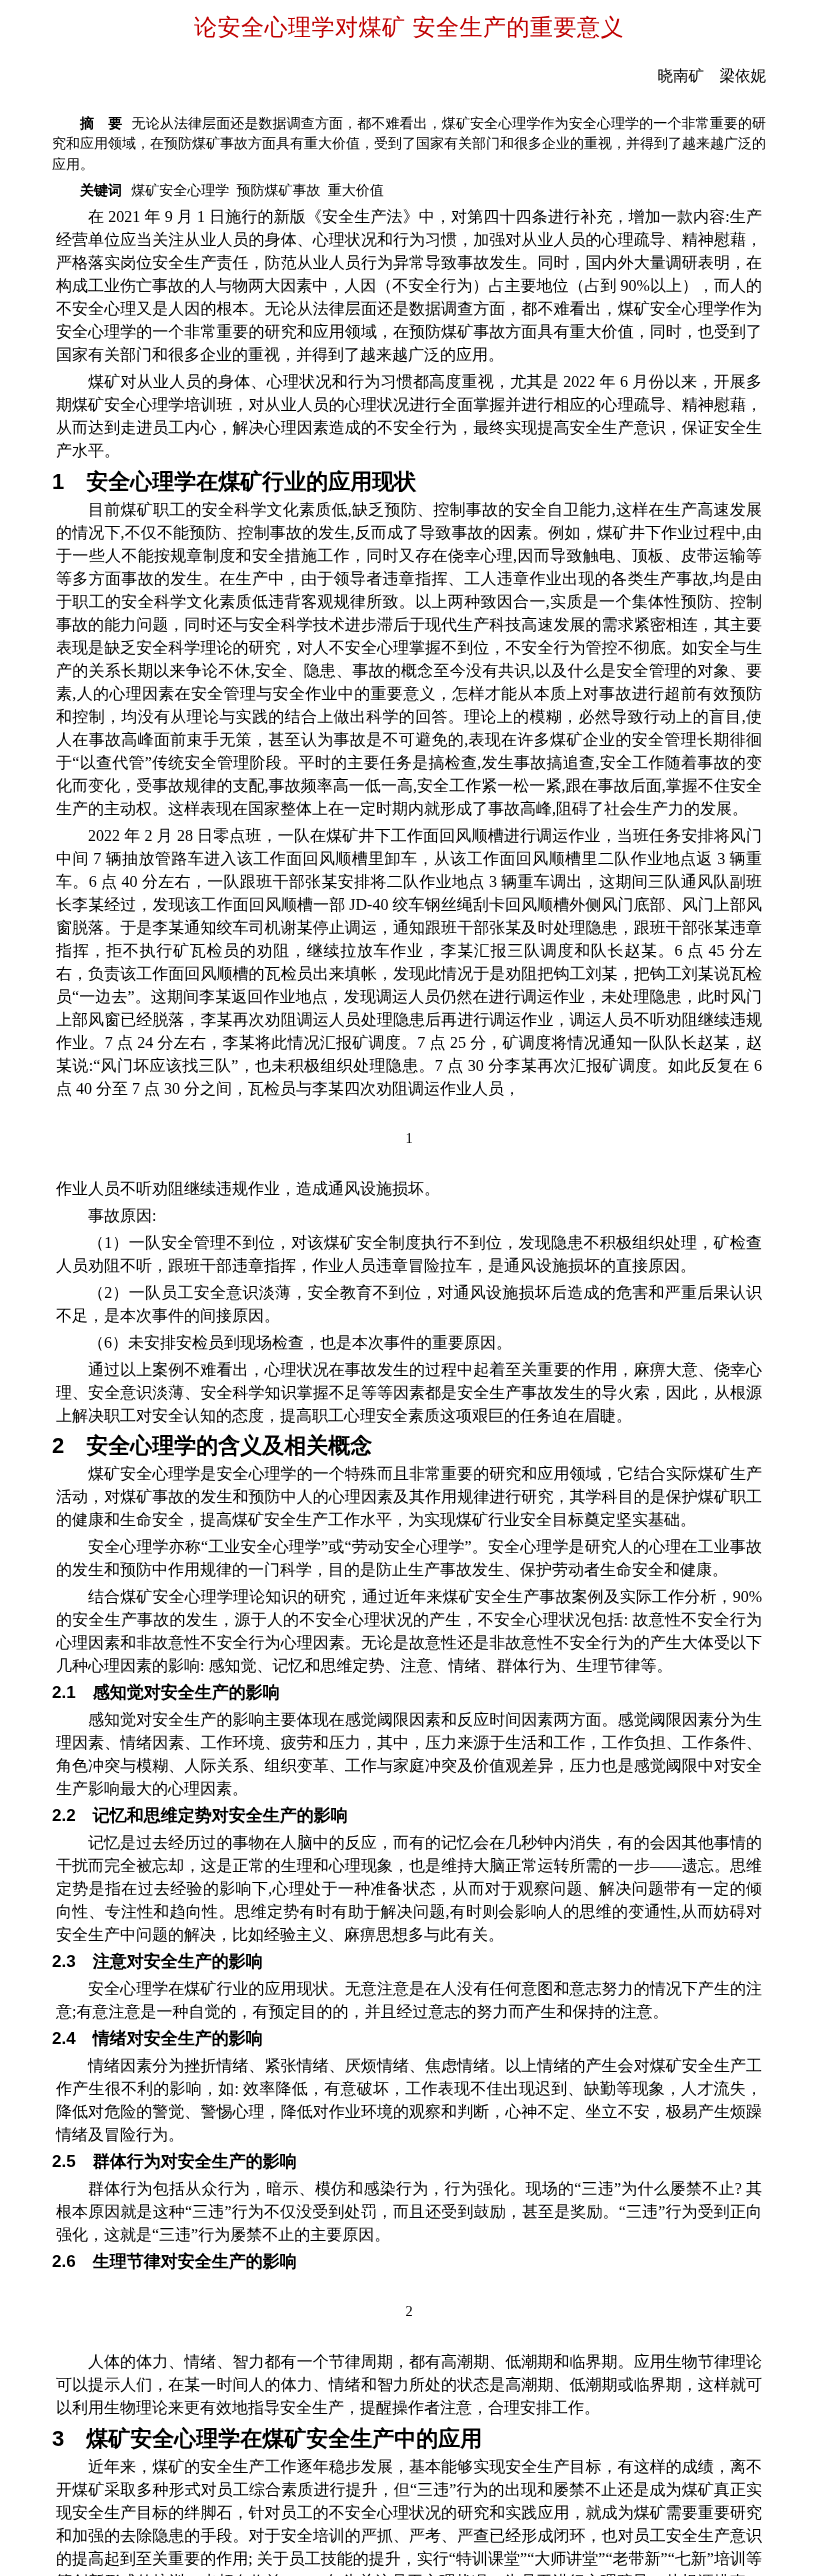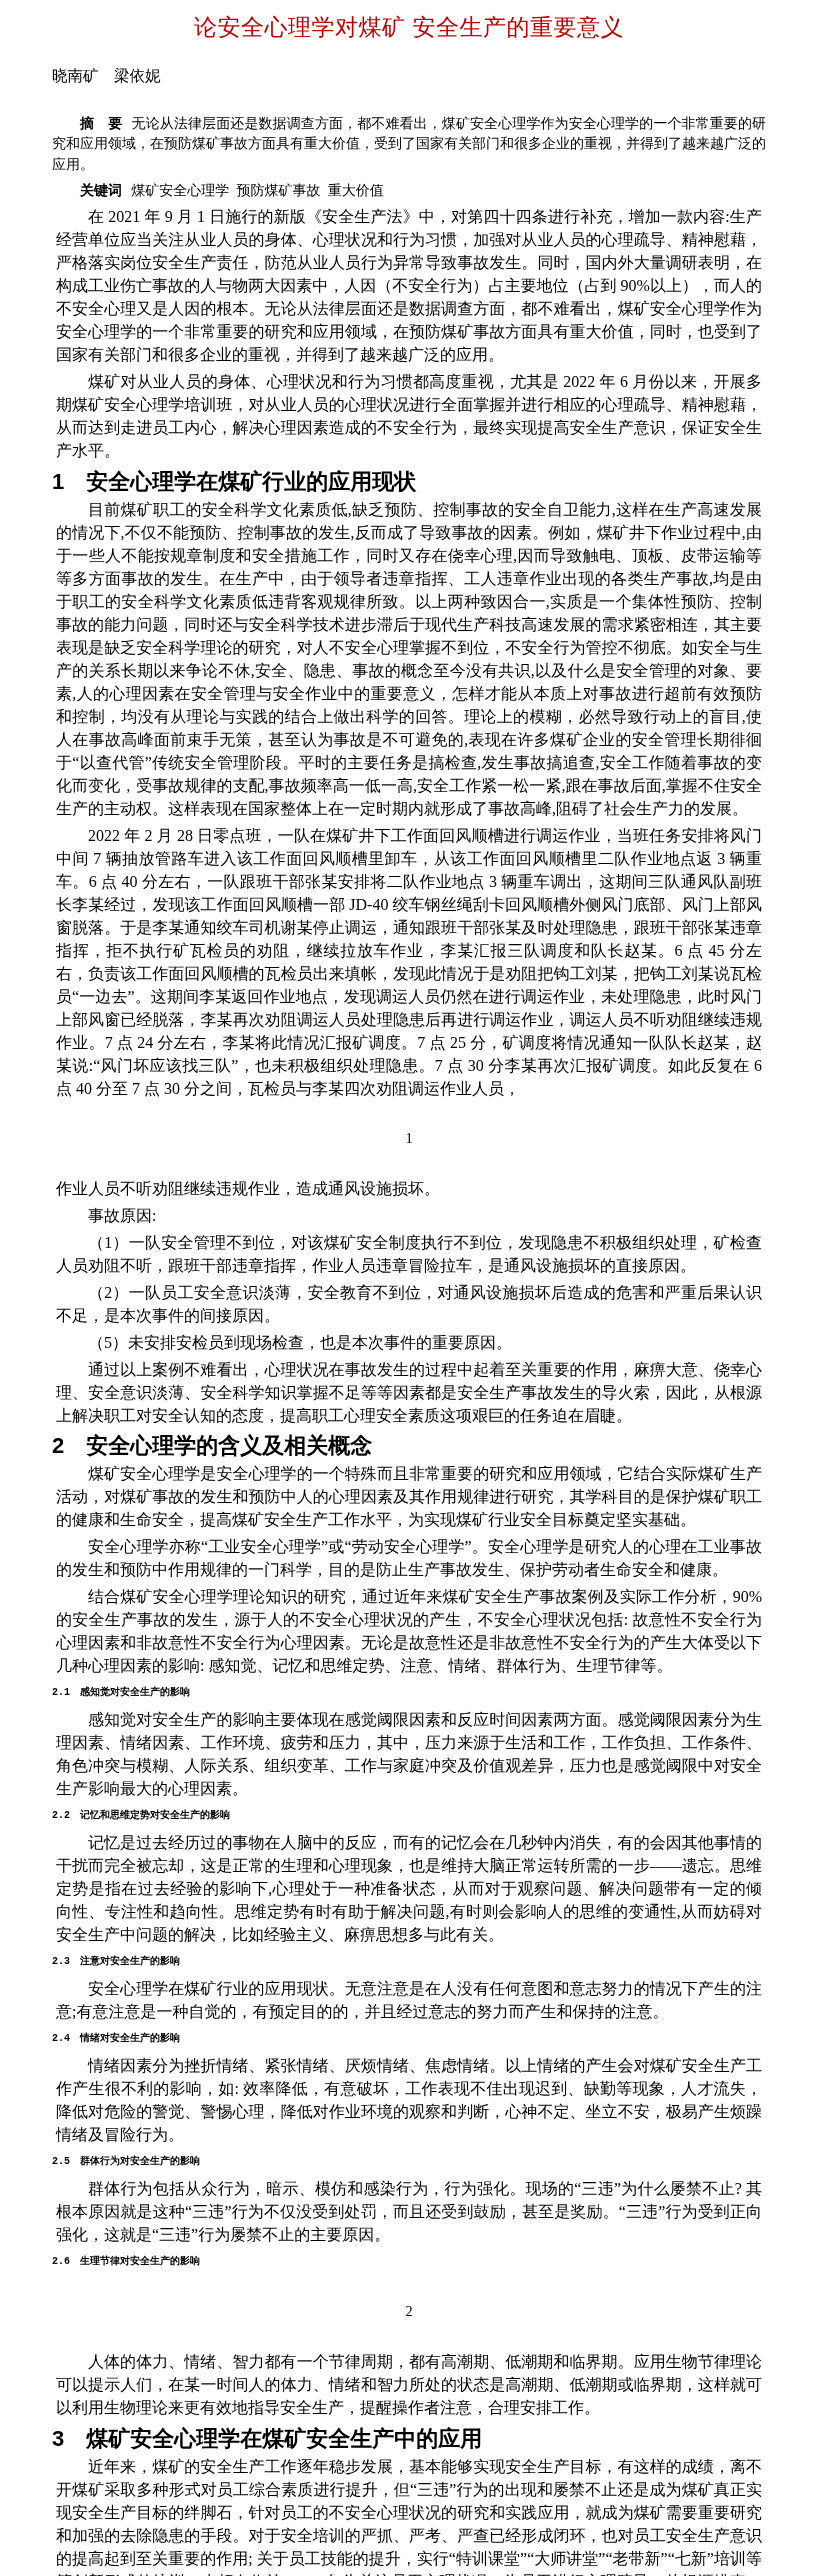--- a/index.html
+++ b/index.html
@@ -16,21 +16,21 @@
     color:#c00000;
     font-family:"Liberation Sans","DejaVu Sans",sans-serif;
     font-weight:normal;
     font-size:23px;
     line-height:30px;
     text-align:center;
     letter-spacing:0.5px;
     margin:3.1px 0 0 0;
   }
   .authors{
-    text-align:left;
+    text-align:right;
     font-size:15.5px;
     line-height:18.5px;
     margin-top:25px;
   }
   .abstract{
     margin-top:27px;
     font-size:14px;
     line-height:20.6px;
     text-align:justify;
     text-indent:2em;
@@ -57,23 +57,23 @@
   }
   .blk-pc{text-indent:0;}
   .blk-h1{
     font-family:"Liberation Sans","DejaVu Sans",sans-serif;
     font-weight:bold;
     font-size:22px;
     line-height:25px;
     margin:6.2px 0 4.1px 0;
   }
   .blk-h2{
-    font-family:Liberation Mono, monospace;
+    font-family:Liberation Sans, sans-serif;
     font-weight:bold;
-    font-size:10px;
+    font-size:17px;
     line-height:23px;
     margin:4.1px 0 2.1px 0;
   }
   .blk-pg{
     font-size:14.4px;
     text-align:center;
     text-indent:0;
     margin:30px 0 30px 0;
   }
 </style>
@@ -93,21 +93,21 @@
       <div class="blk-p">在 2021 年 9 月 1 日施行的新版《安全生产法》中，对第四十四条进行补充，增加一款内容:生产经营单位应当关注从业人员的身体、心理状况和行为习惯，加强对从业人员的心理疏导、精神慰藉，严格落实岗位安全生产责任，防范从业人员行为异常导致事故发生。同时，国内外大量调研表明，在构成工业伤亡事故的人与物两大因素中，人因（不安全行为）占主要地位（占到 90%以上），而人的不安全心理又是人因的根本。无论从法律层面还是数据调查方面，都不难看出，煤矿安全心理学作为安全心理学的一个非常重要的研究和应用领域，在预防煤矿事故方面具有重大价值，同时，也受到了国家有关部门和很多企业的重视，并得到了越来越广泛的应用。</div>
       <div class="blk-p">煤矿对从业人员的身体、心理状况和行为习惯都高度重视，尤其是 2022 年 6 月份以来，开展多期煤矿安全心理学培训班，对从业人员的心理状况进行全面掌握并进行相应的心理疏导、精神慰藉，从而达到走进员工内心，解决心理因素造成的不安全行为，最终实现提高安全生产意识，保证安全生产水平。</div>
       <div class="blk-h1">1　安全心理学在煤矿行业的应用现状</div>
       <div class="blk-p">目前煤矿职工的安全科学文化素质低,缺乏预防、控制事故的安全自卫能力,这样在生产高速发展的情况下,不仅不能预防、控制事故的发生,反而成了导致事故的因素。例如，煤矿井下作业过程中,由于一些人不能按规章制度和安全措施工作，同时又存在侥幸心理,因而导致触电、顶板、皮带运输等等多方面事故的发生。在生产中，由于领导者违章指挥、工人违章作业出现的各类生产事故,均是由于职工的安全科学文化素质低违背客观规律所致。以上两种致因合一,实质是一个集体性预防、控制事故的能力问题，同时还与安全科学技术进步滞后于现代生产科技高速发展的需求紧密相连，其主要表现是缺乏安全科学理论的研究，对人不安全心理掌握不到位，不安全行为管控不彻底。如安全与生产的关系长期以来争论不休,安全、隐患、事故的概念至今没有共识,以及什么是安全管理的对象、要素,人的心理因素在安全管理与安全作业中的重要意义，怎样才能从本质上对事故进行超前有效预防和控制，均没有从理论与实践的结合上做出科学的回答。理论上的模糊，必然导致行动上的盲目,使人在事故高峰面前束手无策，甚至认为事故是不可避免的,表现在许多煤矿企业的安全管理长期徘徊于“以查代管”传统安全管理阶段。平时的主要任务是搞检查,发生事故搞追查,安全工作随着事故的变化而变化，受事故规律的支配,事故频率高一低一高,安全工作紧一松一紧,跟在事故后面,掌握不住安全生产的主动权。这样表现在国家整体上在一定时期内就形成了事故高峰,阻碍了社会生产力的发展。</div>
       <div class="blk-p">2022 年 2 月 28 日零点班，一队在煤矿井下工作面回风顺槽进行调运作业，当班任务安排将风门中间 7 辆抽放管路车进入该工作面回风顺槽里卸车，从该工作面回风顺槽里二队作业地点返 3 辆重车。6 点 40 分左右，一队跟班干部张某安排将二队作业地点 3 辆重车调出，这期间三队通风队副班长李某经过，发现该工作面回风顺槽一部 JD-40 绞车钢丝绳刮卡回风顺槽外侧风门底部、风门上部风窗脱落。于是李某通知绞车司机谢某停止调运，通知跟班干部张某及时处理隐患，跟班干部张某违章指挥，拒不执行矿瓦检员的劝阻，继续拉放车作业，李某汇报三队调度和队长赵某。6 点 45 分左右，负责该工作面回风顺槽的瓦检员出来填帐，发现此情况于是劝阻把钩工刘某，把钩工刘某说瓦检员“一边去”。这期间李某返回作业地点，发现调运人员仍然在进行调运作业，未处理隐患，此时风门上部风窗已经脱落，李某再次劝阻调运人员处理隐患后再进行调运作业，调运人员不听劝阻继续违规作业。7 点 24 分左右，李某将此情况汇报矿调度。7 点 25 分，矿调度将情况通知一队队长赵某，赵某说:“风门坏应该找三队”，也未积极组织处理隐患。7 点 30 分李某再次汇报矿调度。如此反复在 6 点 40 分至 7 点 30 分之间，瓦检员与李某四次劝阻调运作业人员，</div>
       <div class="blk-pg">1</div>
       <div class="blk-pc">作业人员不听劝阻继续违规作业，造成通风设施损坏。</div>
       <div class="blk-p">事故原因:</div>
       <div class="blk-p">（1）一队安全管理不到位，对该煤矿安全制度执行不到位，发现隐患不积极组织处理，矿检查人员劝阻不听，跟班干部违章指挥，作业人员违章冒险拉车，是通风设施损坏的直接原因。</div>
       <div class="blk-p">（2）一队员工安全意识淡薄，安全教育不到位，对通风设施损坏后造成的危害和严重后果认识不足，是本次事件的间接原因。</div>
-      <div class="blk-p">（5）未安排安检员到现场检查，也是本次事件的重要原因。</div>
+      <div class="blk-p">（6）未安排安检员到现场检查，也是本次事件的重要原因。</div>
       <div class="blk-p">通过以上案例不难看出，心理状况在事故发生的过程中起着至关重要的作用，麻痹大意、侥幸心理、安全意识淡薄、安全科学知识掌握不足等等因素都是安全生产事故发生的导火索，因此，从根源上解决职工对安全认知的态度，提高职工心理安全素质这项艰巨的任务迫在眉睫。</div>
       <div class="blk-h1">2　安全心理学的含义及相关概念</div>
       <div class="blk-p">煤矿安全心理学是安全心理学的一个特殊而且非常重要的研究和应用领域，它结合实际煤矿生产活动，对煤矿事故的发生和预防中人的心理因素及其作用规律进行研究，其学科目的是保护煤矿职工的健康和生命安全，提高煤矿安全生产工作水平，为实现煤矿行业安全目标奠定坚实基础。</div>
       <div class="blk-p">安全心理学亦称“工业安全心理学”或“劳动安全心理学”。安全心理学是研究人的心理在工业事故的发生和预防中作用规律的一门科学，目的是防止生产事故发生、保护劳动者生命安全和健康。</div>
       <div class="blk-p">结合煤矿安全心理学理论知识的研究，通过近年来煤矿安全生产事故案例及实际工作分析，90%的安全生产事故的发生，源于人的不安全心理状况的产生，不安全心理状况包括: 故意性不安全行为心理因素和非故意性不安全行为心理因素。无论是故意性还是非故意性不安全行为的产生大体受以下几种心理因素的影响: 感知觉、记忆和思维定势、注意、情绪、群体行为、生理节律等。</div>
       <div class="blk-h2">2.1　感知觉对安全生产的影响</div>
       <div class="blk-p">感知觉对安全生产的影响主要体现在感觉阈限因素和反应时间因素两方面。感觉阈限因素分为生理因素、情绪因素、工作环境、疲劳和压力，其中，压力来源于生活和工作，工作负担、工作条件、角色冲突与模糊、人际关系、组织变革、工作与家庭冲突及价值观差异，压力也是感觉阈限中对安全生产影响最大的心理因素。</div>
       <div class="blk-h2">2.2　记忆和思维定势对安全生产的影响</div>
       <div class="blk-p">记忆是过去经历过的事物在人脑中的反应，而有的记忆会在几秒钟内消失，有的会因其他事情的干扰而完全被忘却，这是正常的生理和心理现象，也是维持大脑正常运转所需的一步——遗忘。思维定势是指在过去经验的影响下,心理处于一种准备状态，从而对于观察问题、解决问题带有一定的倾向性、专注性和趋向性。思维定势有时有助于解决问题,有时则会影响人的思维的变通性,从而妨碍对安全生产中问题的解决，比如经验主义、麻痹思想多与此有关。</div>
       <div class="blk-h2">2.3　注意对安全生产的影响</div>

